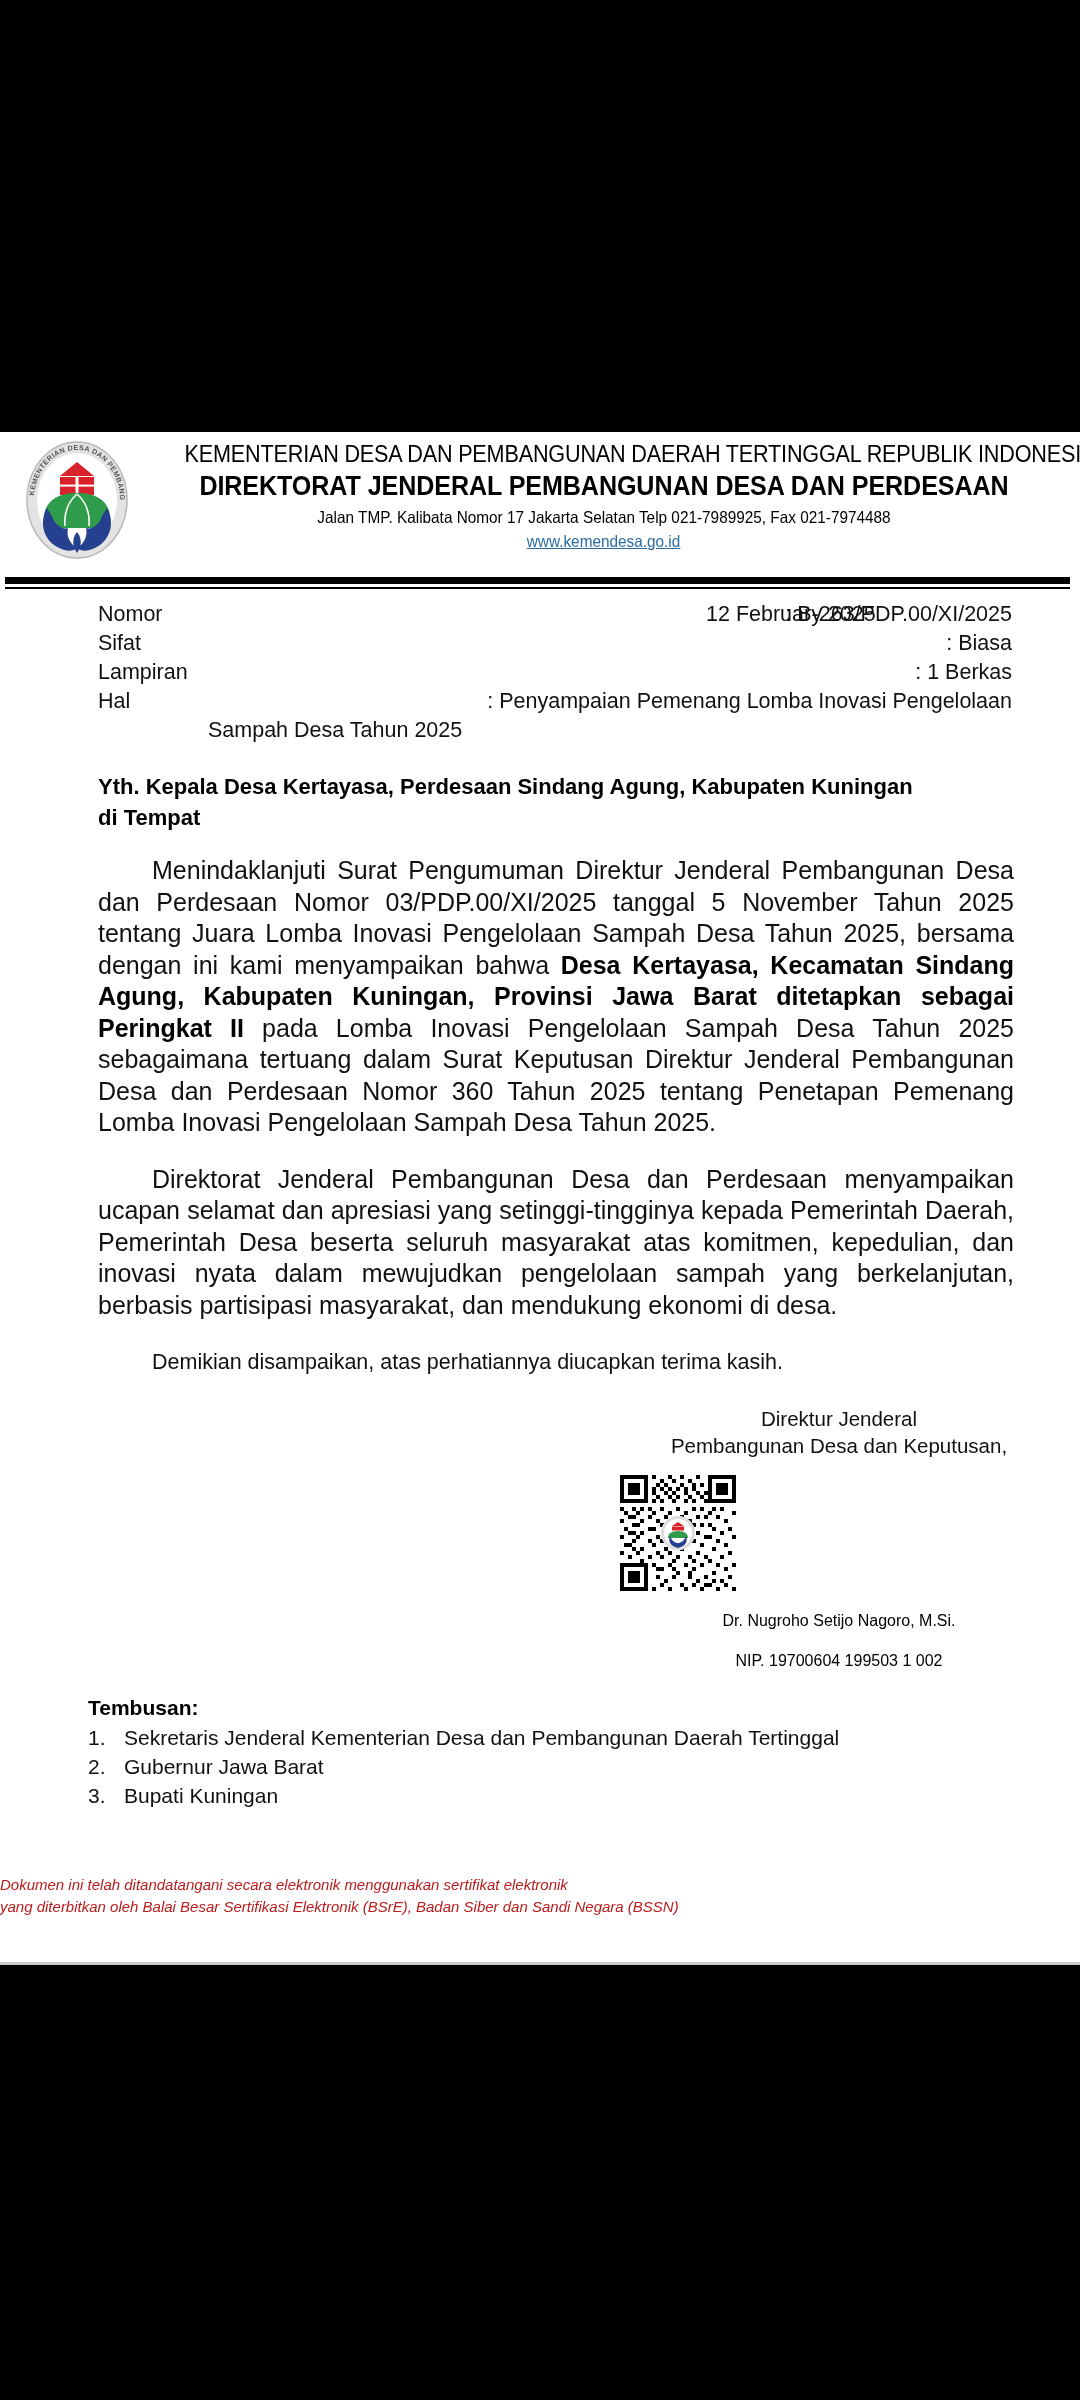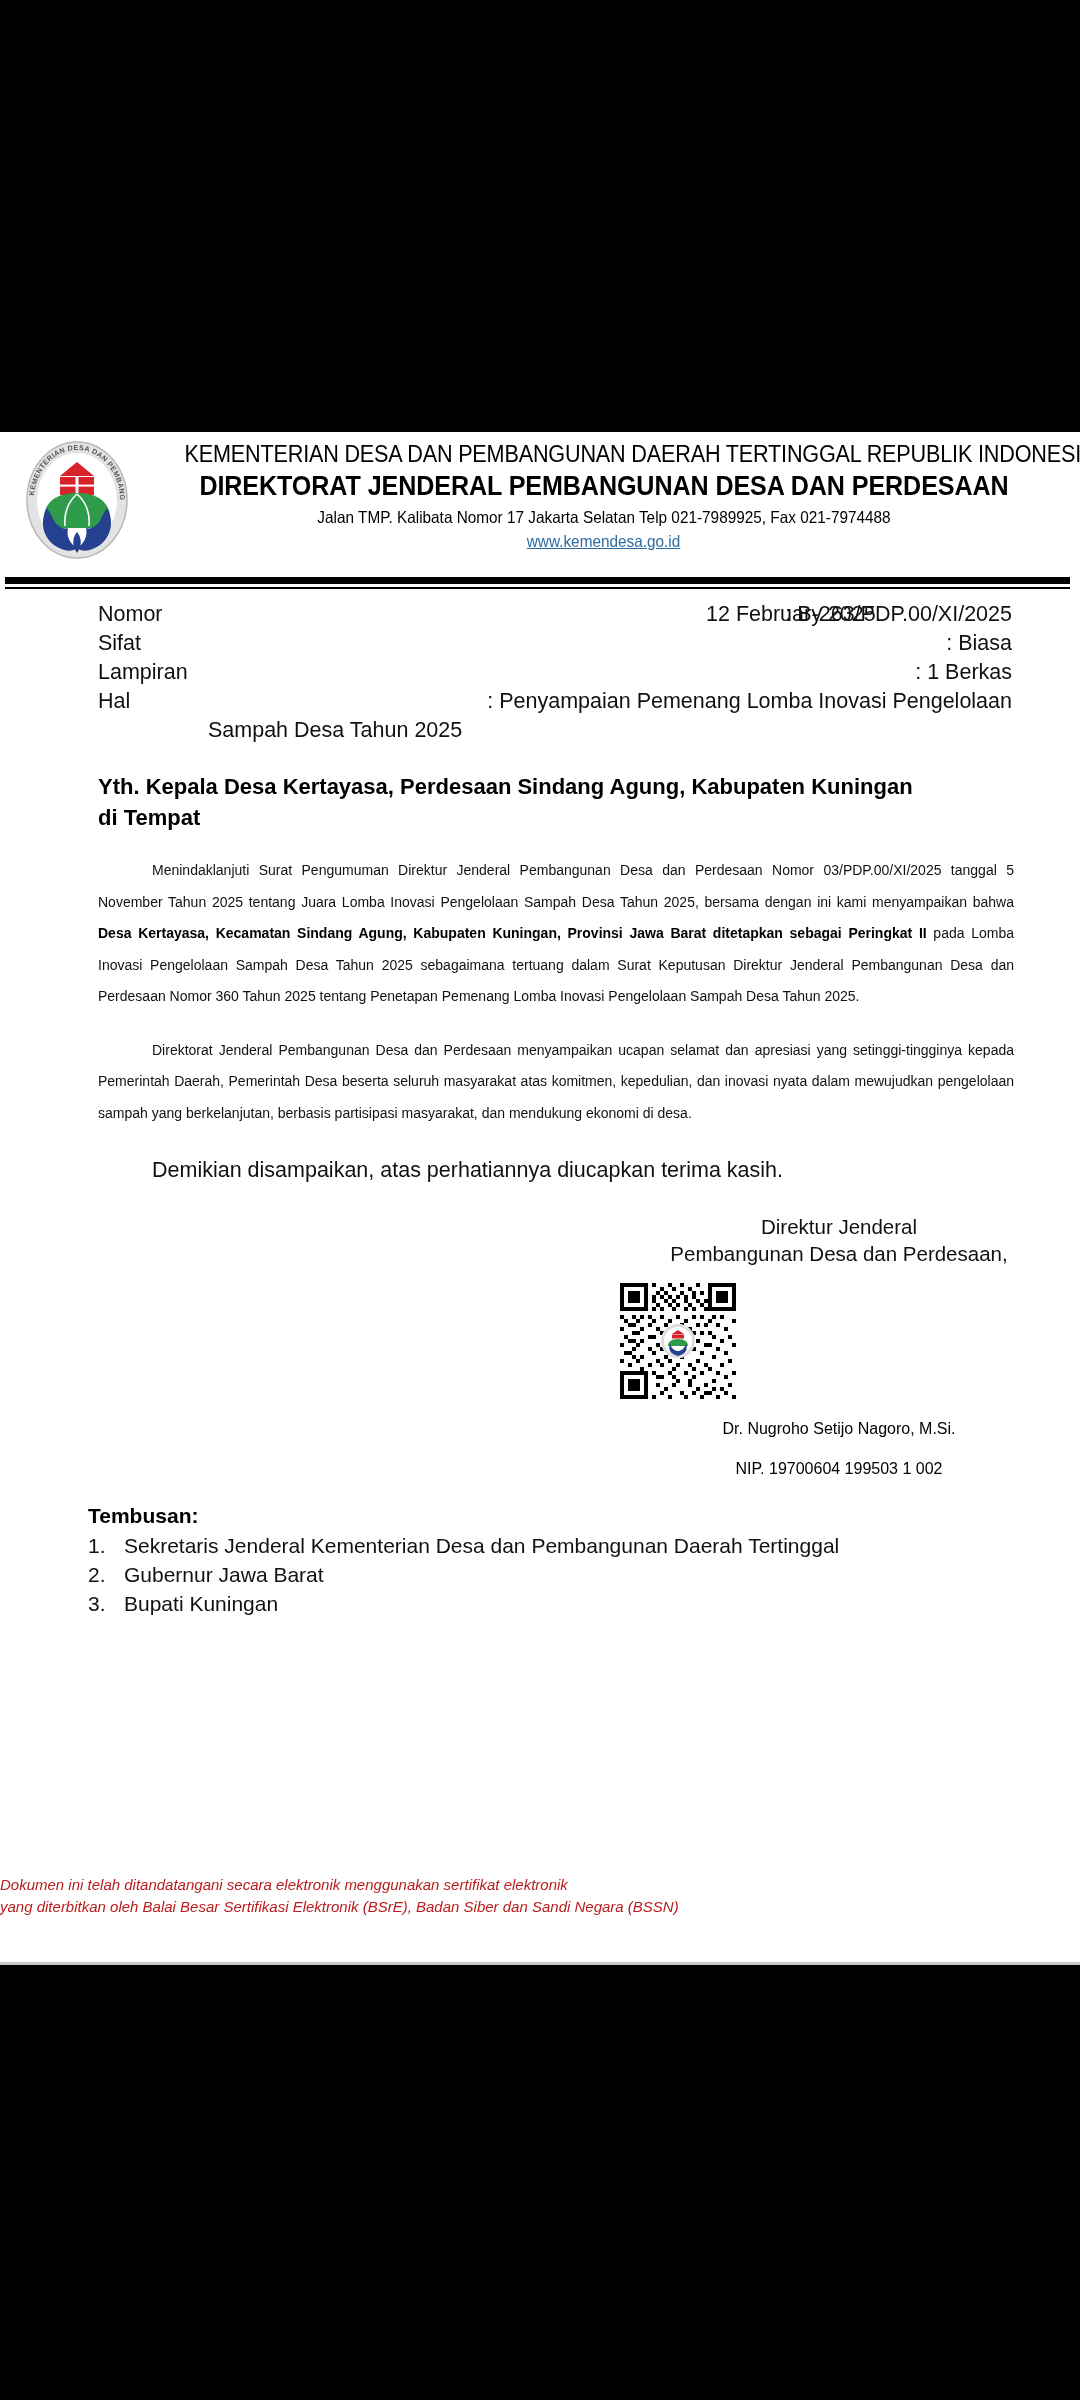--- a/index.html
+++ b/index.html
@@ -159,21 +159,21 @@
     font-size: 22px;
     line-height: 31px;
     color: #000;
   }
 
   .para {
     margin-left: 98px;
     margin-right: 66px;
     margin-top: 22px;
     font-family: "Liberation Sans Narrow", "Liberation Sans", sans-serif;
-    font-size: 14px;
+    font-size: 25px;
     line-height: 31.5px;
     color: #111;
     text-align: justify;
     text-indent: 54px;
   }
   .para b { font-weight: bold; color: #000; }
   .para-closing {
     margin-left: 98px;
     margin-right: 66px;
     margin-top: 26px;
@@ -342,21 +342,21 @@
       </div>
 
       <p class="para"><span>Menindaklanjuti Surat Pengumuman Direktur Jenderal Pembangunan Desa dan Perdesaan Nomor 03/PDP.00/XI/2025 tanggal 5 November Tahun 2025 tentang Juara Lomba Inovasi Pengelolaan Sampah Desa Tahun 2025, bersama dengan ini kami menyampaikan bahwa </span><b>Desa Kertayasa, Kecamatan Sindang Agung, Kabupaten Kuningan, Provinsi Jawa Barat ditetapkan sebagai Peringkat II</b><span> pada Lomba Inovasi Pengelolaan Sampah Desa Tahun 2025 sebagaimana tertuang dalam Surat Keputusan Direktur Jenderal Pembangunan Desa dan Perdesaan Nomor 360 Tahun 2025 tentang Penetapan Pemenang Lomba Inovasi Pengelolaan Sampah Desa Tahun 2025.</span></p>
 
       <p class="para">Direktorat Jenderal Pembangunan Desa dan Perdesaan menyampaikan ucapan selamat dan apresiasi yang setinggi-tingginya kepada Pemerintah Daerah, Pemerintah Desa beserta seluruh masyarakat atas komitmen, kepedulian, dan inovasi nyata dalam mewujudkan pengelolaan sampah yang berkelanjutan, berbasis partisipasi masyarakat, dan mendukung ekonomi di desa.</p>
 
       <p class="para-closing">Demikian disampaikan, atas perhatiannya diucapkan terima kasih.</p>
 
       <div class="signature">
         <div class="sig-title">Direktur Jenderal</div>
-        <div class="sig-title">Pembangunan Desa dan Perdesaan,</div>
+        <div class="sig-title">Pembangunan Desa dan Keputusan,</div>
 
         <div class="qr-block">
           <svg width="124" height="124" viewBox="0 0 124 124" xmlns="http://www.w3.org/2000/svg">
             <rect width="124" height="124" fill="#ffffff"></rect>
             <g fill="#000000">
 
               <rect x="4" y="4" width="28" height="28"></rect>
                 <rect x="8" y="8" width="20" height="20" fill="#fff"></rect>
                 <rect x="12" y="12" width="12" height="12"></rect>
               <rect x="92" y="4" width="28" height="28"></rect>

